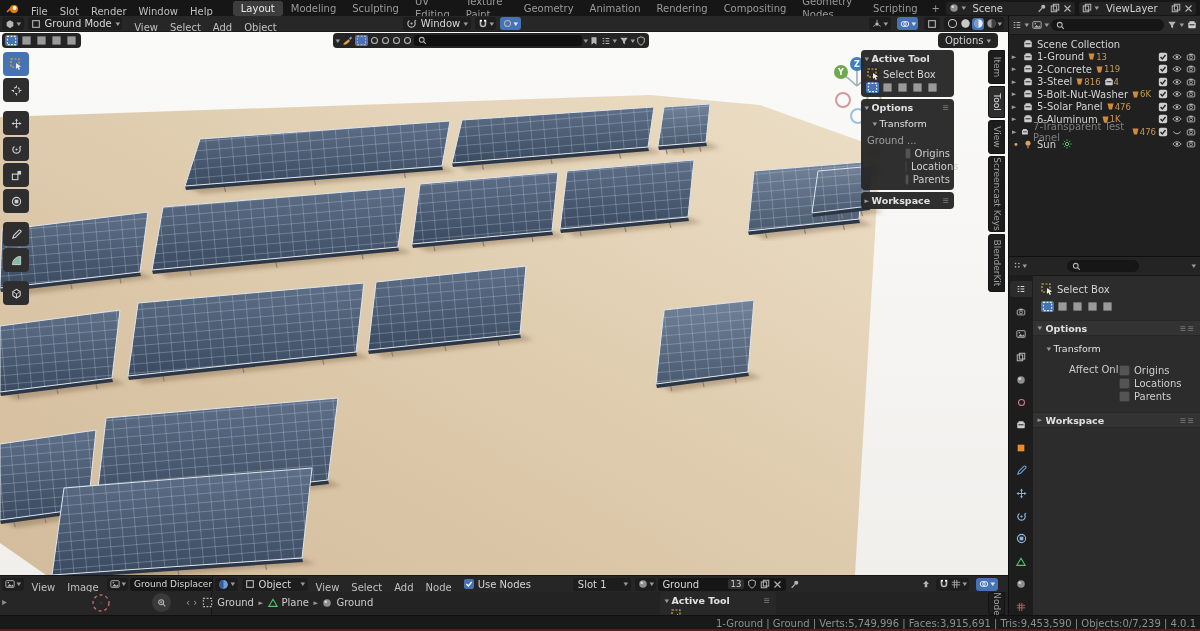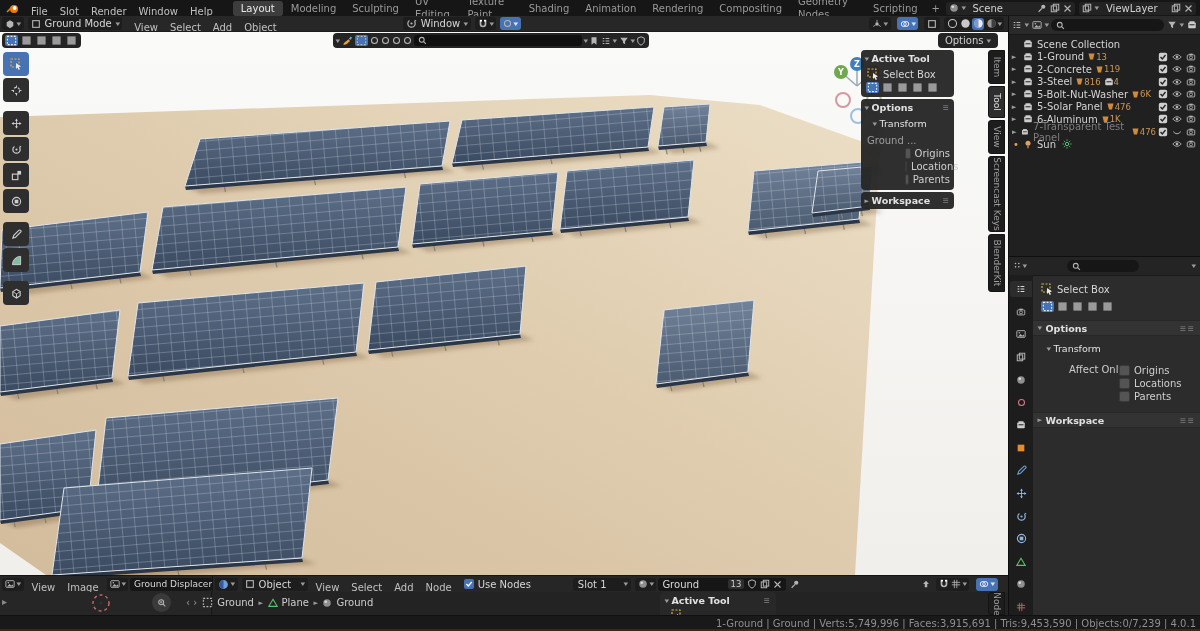--- a/index.html
+++ b/index.html
@@ -118,21 +118,21 @@
         <span class="menu-item">Render</span>
         <span class="menu-item">Window</span>
         <span class="menu-item">Help</span>
       </div>
     <div id="ws-tabs">
         <span class="ws-tab active">Layout</span>
         <span class="ws-tab">Modeling</span>
         <span class="ws-tab">Sculpting</span>
         <span class="ws-tab">UV Editing</span>
         <span class="ws-tab">Texture Paint</span>
-        <span class="ws-tab">Shading</span>
+        <span class="ws-tab">Geometry</span>
         <span class="ws-tab">Animation</span>
         <span class="ws-tab">Rendering</span>
         <span class="ws-tab">Compositing</span>
         <span class="ws-tab">Geometry Nodes</span>
         <span class="ws-tab">Scripting</span>
         <span class="ws-add">+</span>
       </div>
     <div id="scene-widgets">
       <div class="db-widget">
         <span class="ic" style="display: inline-flex; align-items: center;">

